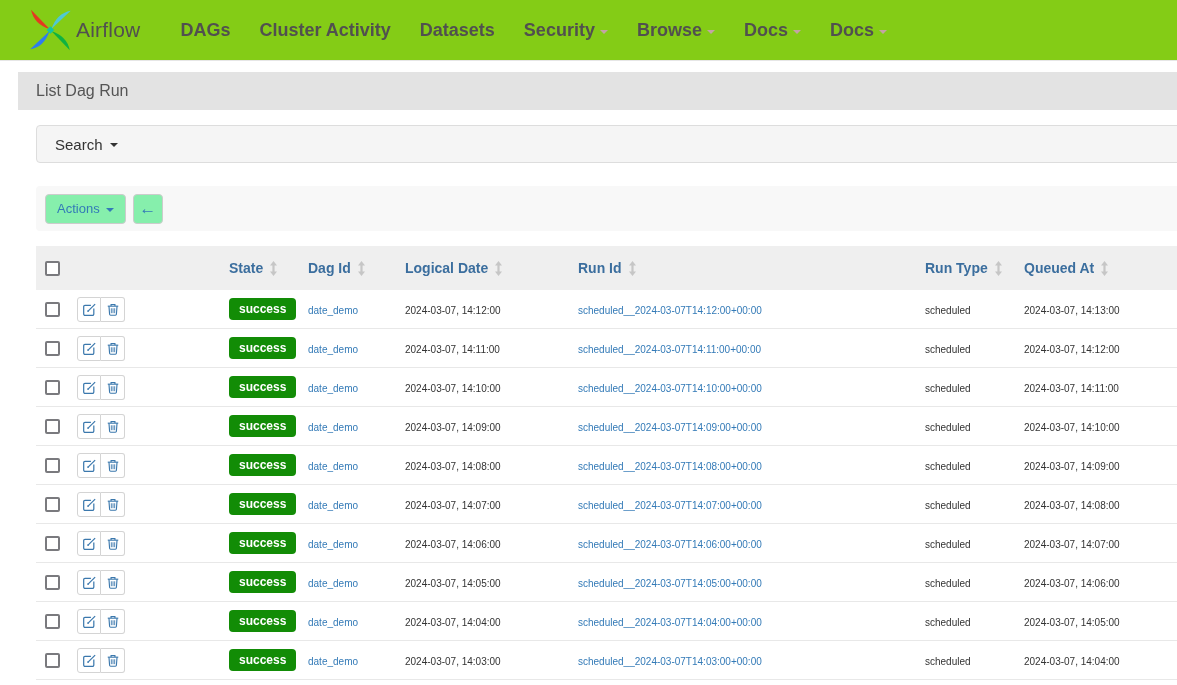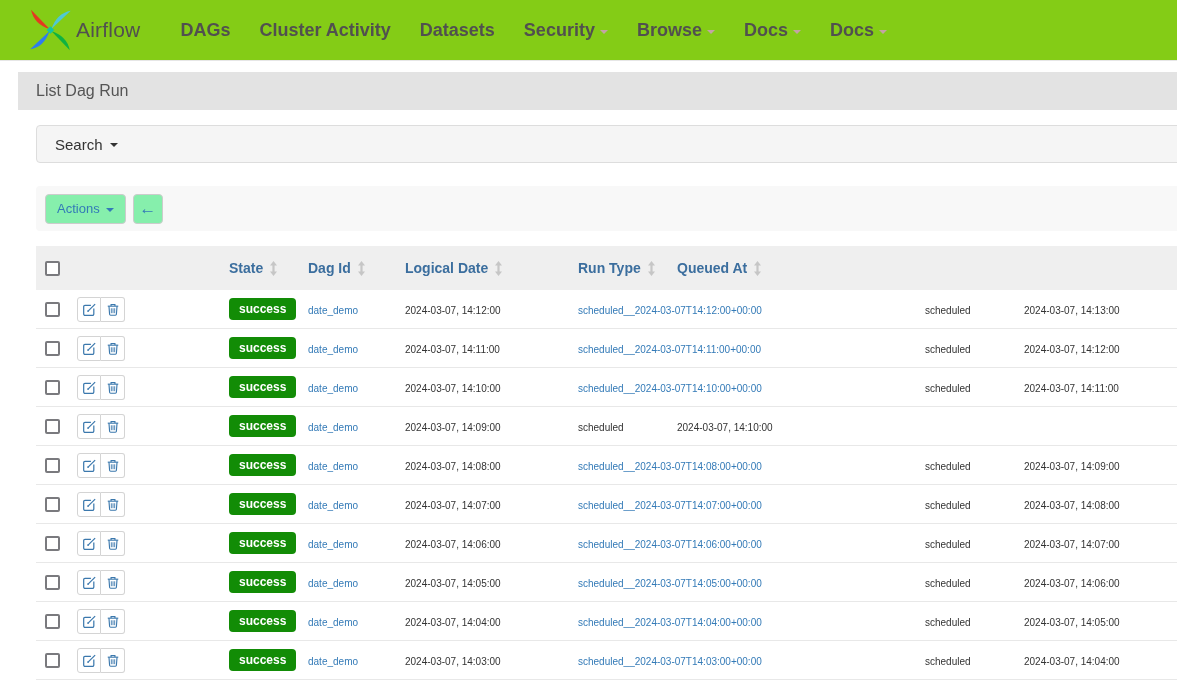--- a/index.html
+++ b/index.html
@@ -157,20 +157,26 @@
             <svg class="sort-svg" width="9" height="15" viewBox="0 0 9 15" fill="#c6c6c6">
                 <path d="M4.5 0 L8 4.5 H5.6 V10.5 H8 L4.5 15 L1 10.5 H3.4 V4.5 H1 Z"></path>
               </svg>
           </div>
           <div class="c-log th" style="color: rgb(59, 110, 158);">
             <span>Logical Date</span>
             <svg class="sort-svg" width="9" height="15" viewBox="0 0 9 15" fill="#c6c6c6">
                 <path d="M4.5 0 L8 4.5 H5.6 V10.5 H8 L4.5 15 L1 10.5 H3.4 V4.5 H1 Z"></path>
               </svg>
           </div>
+          <div class="c-runid th" style="color: rgb(59, 110, 158);">
+            <span>Run Id</span>
+            <svg class="sort-svg" width="9" height="15" viewBox="0 0 9 15" fill="#c6c6c6">
+                <path d="M4.5 0 L8 4.5 H5.6 V10.5 H8 L4.5 15 L1 10.5 H3.4 V4.5 H1 Z"></path>
+              </svg>
+          </div>
           <div class="c-rtype th" style="color: rgb(59, 110, 158);">
             <span>Run Type</span>
             <svg class="sort-svg" width="9" height="15" viewBox="0 0 9 15" fill="#c6c6c6">
                 <path d="M4.5 0 L8 4.5 H5.6 V10.5 H8 L4.5 15 L1 10.5 H3.4 V4.5 H1 Z"></path>
               </svg>
           </div>
           <div class="c-q th" style="color: rgb(59, 110, 158);">
             <span>Queued At</span>
             <svg class="sort-svg" width="9" height="15" viewBox="0 0 9 15" fill="#c6c6c6">
                 <path d="M4.5 0 L8 4.5 H5.6 V10.5 H8 L4.5 15 L1 10.5 H3.4 V4.5 H1 Z"></path>
@@ -333,20 +339,23 @@
     </div>
     <div class="c-state">
       <span class="badge" style="background: rgb(18, 140, 6);">success</span>
     </div>
     <div class="c-dag">
       <a class="link" style="color: rgb(51, 122, 183);">date_demo</a>
     </div>
     <div class="c-log">
       <span class="cell-text">2024-03-07, 14:09:00</span>
     </div>
+    <div class="c-runid">
+      <a class="link" style="color: rgb(51, 122, 183);">scheduled__2024-03-07T14:09:00+00:00</a>
+    </div>
     <div class="c-rtype">
       <span class="cell-text">scheduled</span>
     </div>
     <div class="c-q">
       <span class="cell-text">2024-03-07, 14:10:00</span>
     </div>
   </div>
 
   <div class="trow">
     <div class="c-check">

